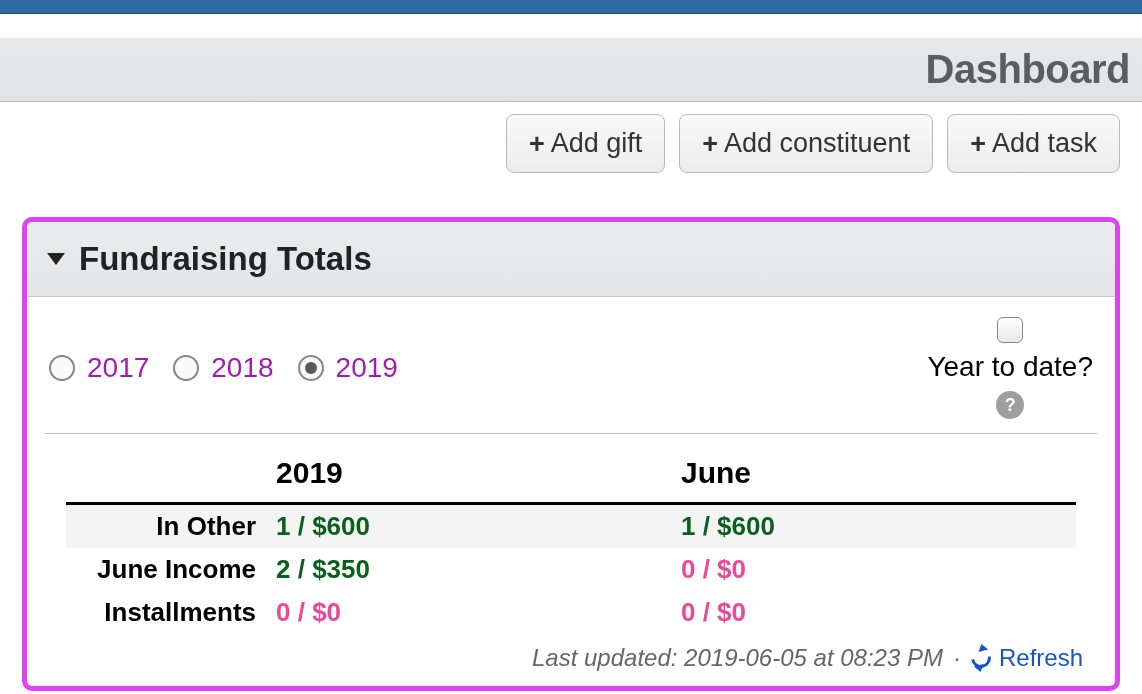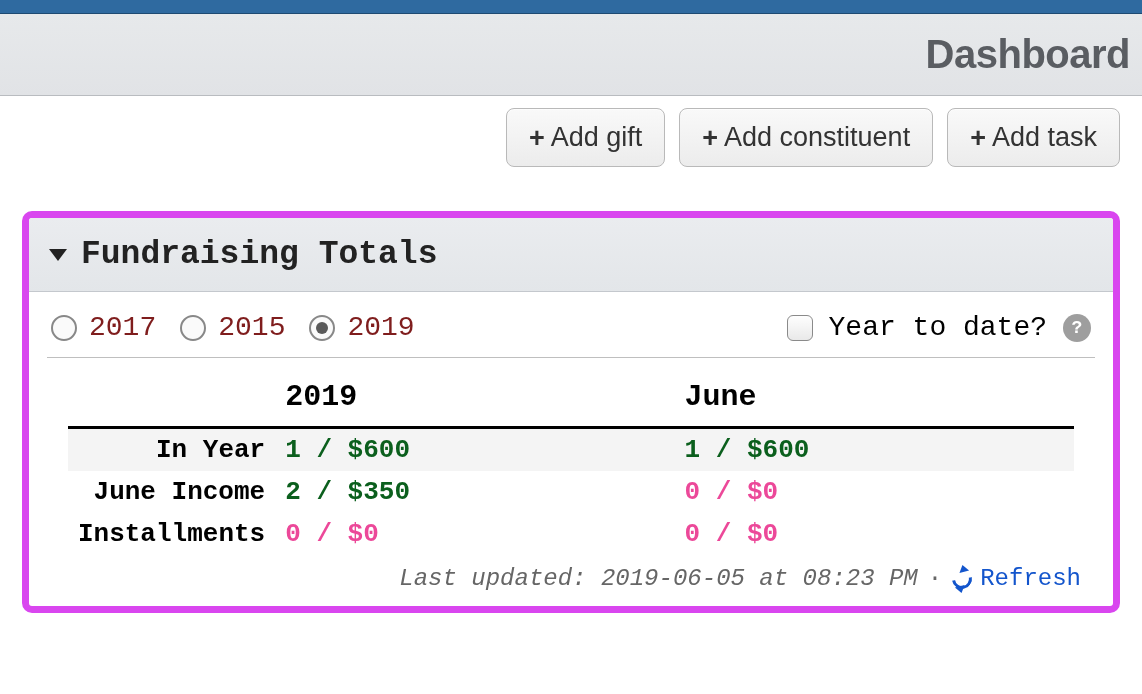--- a/index.html
+++ b/index.html
@@ -1,44 +1,44 @@
 <!DOCTYPE html>
 <html><head>
 <meta charset="utf-8">
 <style>
   * { box-sizing: border-box; margin: 0; padding: 0; }
   html, body { width: 1142px; height: 694px; font-family: "Helvetica Neue", Helvetica, Arial, sans-serif; background: #fff; color: #000; }
   .top-bar { height: 14px; background: #2f6aa0; border-bottom: 1px solid #1e4a72; }
   .header-strip {
-    height: 82px; background: linear-gradient(#e7e9eb, #e1e3e6);
+    height: 64px; background: linear-gradient(#e7e9eb, #e1e3e6);
     border-bottom: 1px solid #b9bcc0;
     display: flex; justify-content: flex-end; align-items: center;
     padding-right: 12px;
+    margin-top: 24px;
   }
   .header-title { font-size: 40px; font-weight: 700; color: #5a5d62; letter-spacing: -0.5px; }
   .actions-row {
     display: flex; justify-content: flex-end; gap: 14px;
     padding: 12px 22px 14px 22px;
   }
   .btn {
     display: inline-flex; align-items: center; gap: 6px;
     font-size: 27px; color: #333;
     padding: 13px 22px;
     background: linear-gradient(#f9f9f9, #ececec);
     border: 1px solid #b9b9b9; border-radius: 8px;
     cursor: pointer;
     box-shadow: inset 0 1px 0 rgba(255,255,255,0.6);
   }
   .btn b.plus { font-weight: 800; font-size: 27px; line-height: 0; }
   .panel {
     margin: 30px 22px 8px 22px;
-    border: 7px solid #d946ef; border-radius: 10px;
+    border: 5px solid #d946ef; border-radius: 10px;
     background: #fff;
     overflow: hidden;
-    font-family: Liberation Mono, monospace;
   }
   .panel-header {
     background: linear-gradient(#eaecef, #e3e6e9);
     border-bottom: 1px solid #c4c8cd;
     display: flex; align-items: center; gap: 14px;
     padding: 18px 20px;
   }
   .caret-down {
     width: 0; height: 0;
     border-left: 9px solid transparent;
@@ -56,22 +56,22 @@
   .radio-group { display: flex; align-items: center; gap: 24px; }
   .radio { display: inline-flex; align-items: center; gap: 12px; cursor: pointer; }
   .radio-circle {
     width: 26px; height: 26px; border-radius: 50%;
     border: 2px solid #888; background: #fafafa;
     display: inline-flex; align-items: center; justify-content: center;
   }
   .radio-circle.checked::after {
     content: ""; width: 12px; height: 12px; border-radius: 50%; background: #5a5a5a;
   }
-  .radio-label { font-size: 28px; color: #7f1d1d; }
-  .ytd { display: flex; align-items: center; gap: 16px; }
+  .radio-label { font-size: 28px; color: #a21caf; }
+  .ytd { display: flex; align-items: center; gap: 8px; flex-direction: column; }
   .checkbox {
     width: 26px; height: 26px; border-radius: 6px;
     border: 1px solid #8a8a8a;
     background: linear-gradient(#fefefe, #e9e9e9);
   }
   .ytd-label { font-size: 28px; color: #000; }
   .help-icon {
     width: 28px; height: 28px; border-radius: 50%;
     background: #9e9e9e; color: #fff;
     display: inline-flex; align-items: center; justify-content: center;
@@ -143,21 +143,21 @@
   <div class="panel-body">
 
     <div class="controls-row">
       <div class="radio-group" id="year-radios">
           <label class="radio">
             <span class="radio-circle"></span>
             <span class="radio-label">2017</span>
           </label>
           <label class="radio">
             <span class="radio-circle"></span>
-            <span class="radio-label">2015</span>
+            <span class="radio-label">2018</span>
           </label>
           <label class="radio">
             <span class="radio-circle checked"></span>
             <span class="radio-label">2019</span>
           </label>
         </div>
       <div class="ytd">
         <span class="checkbox"></span>
         <span class="ytd-label">Year to date?</span>
         <span class="help-icon">?</span>
@@ -167,21 +167,21 @@
     <table class="totals-table">
       <thead>
         <tr>
           <th class="label-col"></th>
           <th>2019</th>
           <th>June</th>
         </tr>
       </thead>
       <tbody id="totals-body">
           <tr class="striped">
-            <td class="row-label">In Year</td>
+            <td class="row-label">In Other</td>
             <td class="val-green">1 / $600</td>
             <td class="val-green">1 / $600</td>
           </tr>
           <tr>
             <td class="row-label">June Income</td>
             <td class="val-green">2 / $350</td>
             <td class="val-plain">0 / $0</td>
           </tr>
           <tr>
             <td class="row-label">Installments</td>

